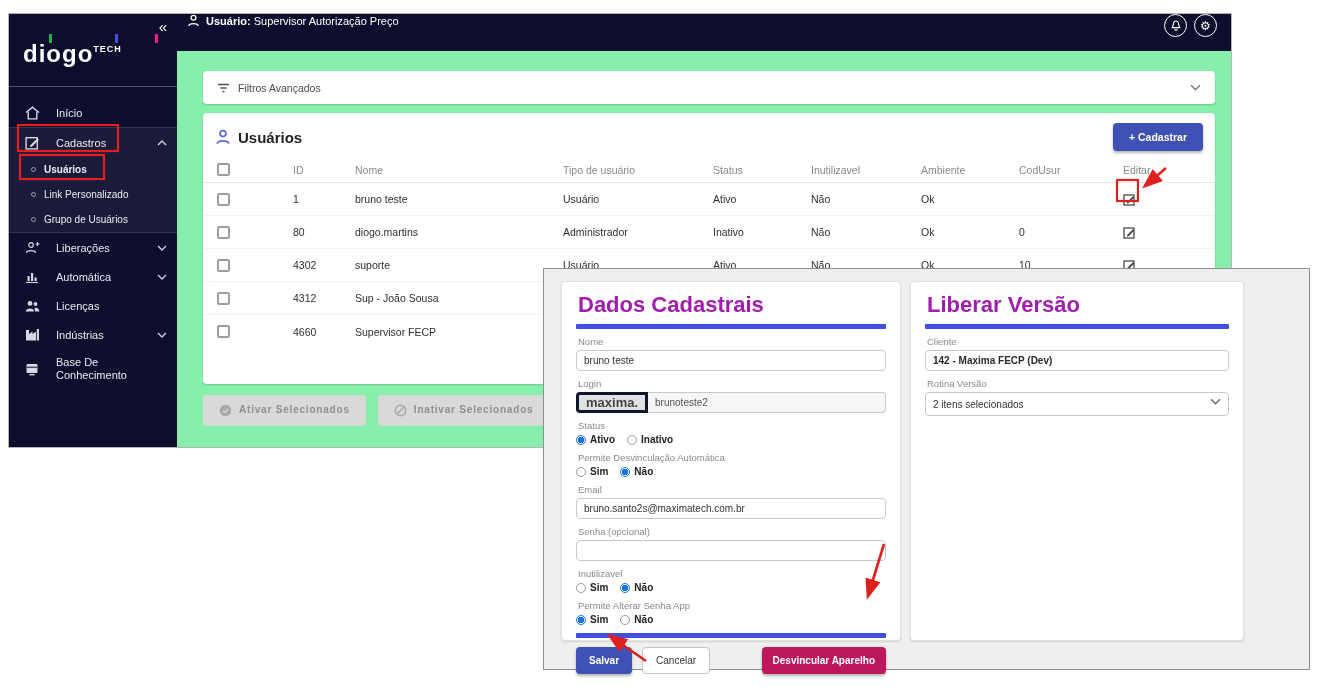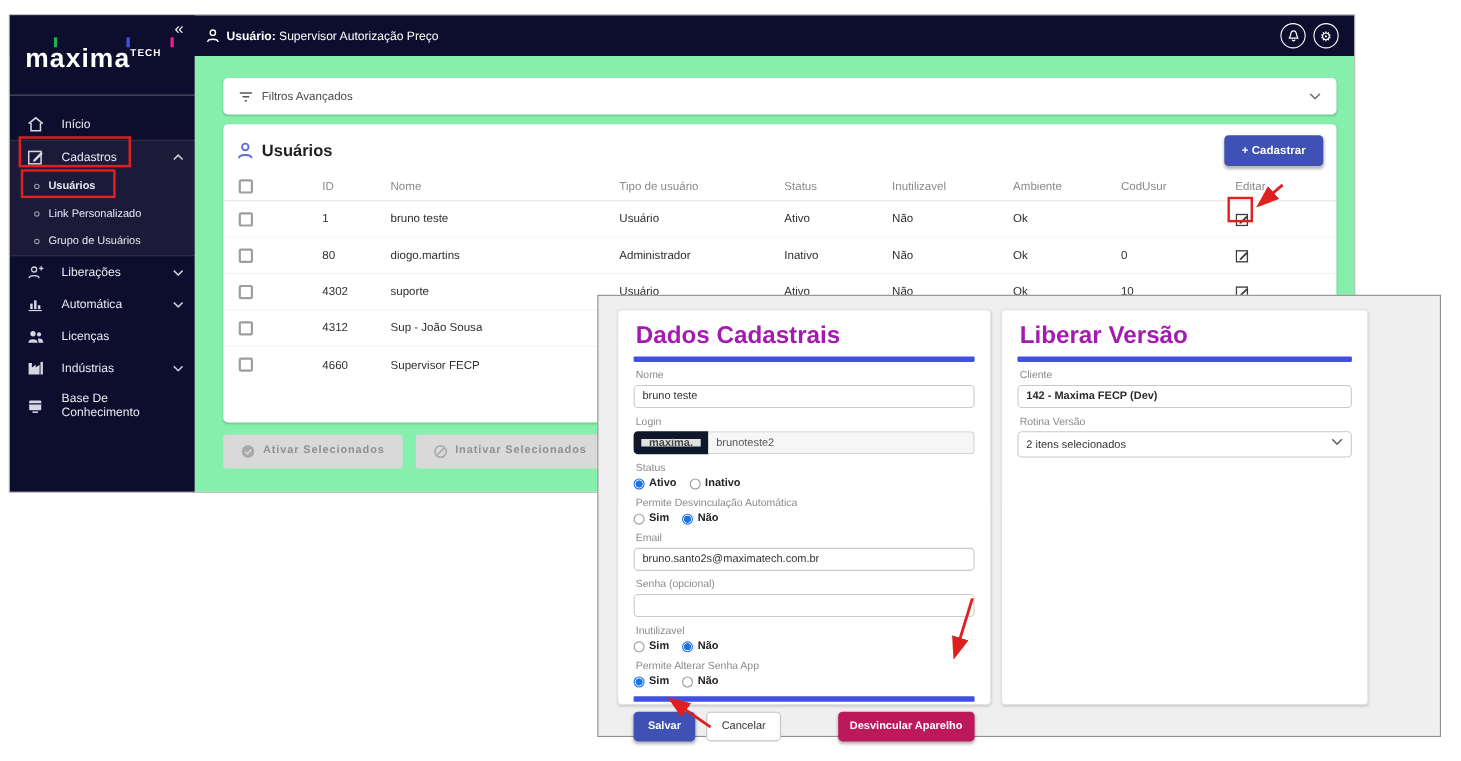--- a/index.html
+++ b/index.html
@@ -3,21 +3,21 @@
 <meta charset="utf-8">
 <style>
   * { box-sizing: border-box; margin: 0; padding: 0; }
   html,body { width: 1328px; height: 692px; background: #fff;
     font-family: "Liberation Sans", sans-serif; position: relative; overflow: hidden; }
 
   
   .app { position: absolute; left: 8px; top: 13px; width: 1224px; height: 435px;
     border: 1px solid #b5b5b5; background: #efeff0; }
   .topbar { position: absolute; left: 0; top: 0; right: 0; height: 37px; background: #0d0d2d;
-    display: flex; align-items: center; color: #fff; }
+    display: flex; align-items: flex-start; color: #fff; }
   .topbar-user { display: flex; align-items: center; gap: 6px; margin-left: 178px; font-size: 11px; }
   .topbar-user b { font-weight: bold; }
   .topbar-icons { margin-left: auto; margin-right: 14px; display: flex; gap: 7px; }
   .circle-icon { width: 23px; height: 23px; border: 1.4px solid #fff; border-radius: 50%;
     display: flex; align-items: center; justify-content: center; color:#fff; font-size: 12px; cursor: pointer; }
 
   
   .sidebar { position: absolute; left: 0; top: 0; width: 168px; height: 100%;
     background: #0d0d2d; color: #e9e9f2; z-index: 2; }
   .collapse { position: absolute; right: 10px; top: 4px; font-size: 15px; color: #fff; cursor: pointer; }
@@ -71,22 +71,22 @@
     border-radius: 4px; box-shadow: 0 1px 2px rgba(0,0,0,0.12); padding: 8px 14px; }
   .mcard.dados { left: 17px; width: 340px; }
   .mcard.liberar { left: 366px; width: 334px; }
   .mtitle { font-size: 22px; font-weight: bold; color: #a21caf; margin: 2px 0 6px 2px; }
   .bluebar { height: 5px; background: #4150e0; border-radius: 1px; }
   .fgroup { margin-top: 7px; }
   .flabel { font-size: 9.5px; color: #8a8a8a; margin-bottom: 3px; margin-left: 2px; }
   .finput { height: 21px; border: 1px solid #c9c9c9; border-radius: 4px; background: #fff;
     font-size: 10px; color: #333; display: flex; align-items: center; padding: 0 7px; }
   .login-row { display: flex; height: 21px; }
-  .login-prefix { background: #e2e2e2; border: 7px solid #0f172a; border-radius: 4px 0 0 4px;
-    font-size: 10px; font-weight: bold; color: #444; display: flex; align-items: center; padding: 0 7px; }
+  .login-prefix { background: #e2e2e2; border: 3px solid #0f172a; border-radius: 4px 0 0 4px;
+    font-size: 13px; font-weight: bold; color: #444; display: flex; align-items: center; padding: 0 7px; }
   .login-input { flex: 1; border: 1px solid #c9c9c9; border-left: none; border-radius: 0 4px 4px 0;
     background: #f6f6f6; font-size: 10px; color: #555; display: flex; align-items: center; padding: 0 7px; }
   .radio-row { display: flex; align-items: center; gap: 12px; margin-top: 3px; }
   .radio { display: flex; align-items: center; gap: 4px; font-size: 10px; font-weight: bold; color: #222; cursor: pointer; }
   .rdot { width: 10px; height: 10px; border: 1.5px solid #9b9b9b; border-radius: 50%; background: #fff; }
   .rdot.on { border-color: #1a73e8; background: radial-gradient(circle, #1a73e8 0 3px, #fff 3.5px); }
   .mbtn-row { display: flex; align-items: center; gap: 10px; margin-top: 9px; }
   .btn-salvar { background: #3f51b5; color: #fff; font-size: 10px; font-weight: bold; border: none;
     border-radius: 4px; padding: 8px 13px; box-shadow: 0 2px 3px rgba(0,0,0,0.3); cursor: pointer; }
   .btn-cancelar { background: #fff; color: #333; font-size: 10px; border: 1px solid #c4c4c4;
@@ -126,21 +126,21 @@
       <div class="circle-icon">⚙</div>
     </div>
   </div>
 
   <div class="sidebar">
     <span class="collapse">«</span>
     <div class="logo">
       <span class="tick green"></span>
       <span class="tick blue"></span>
       <span class="tick pink"></span>
-      <span class="logo-main">maxima</span><span class="logo-sub">TECH</span>
+      <span class="logo-main">diogo</span><span class="logo-sub">TECH</span>
     </div>
     <div class="side-divider"></div>
     <div class="menu">
       <div class="m-item">
         <span class="ic">
           <svg width="15" height="14" viewBox="0 0 14 13">
               <path d="M1 6 L7 1 L13 6 M3 5.4 V12 H11 V5.4" fill="none" stroke="currentColor" stroke-width="1.3"></path>
             </svg>
           </span>
         <span>Início</span>

